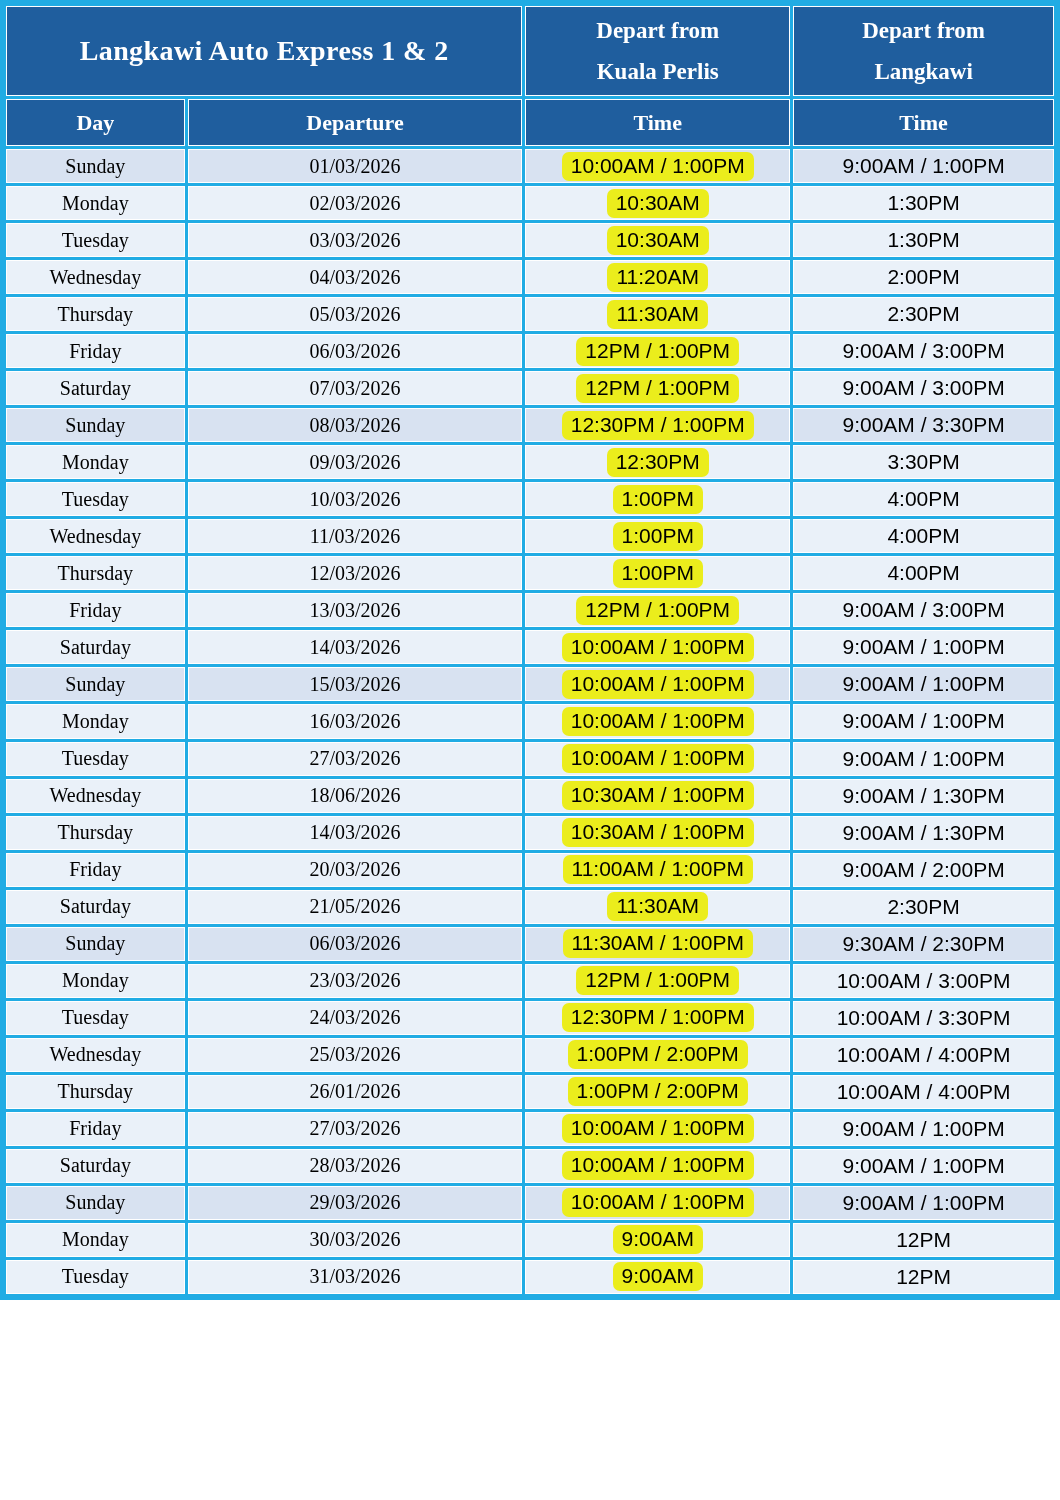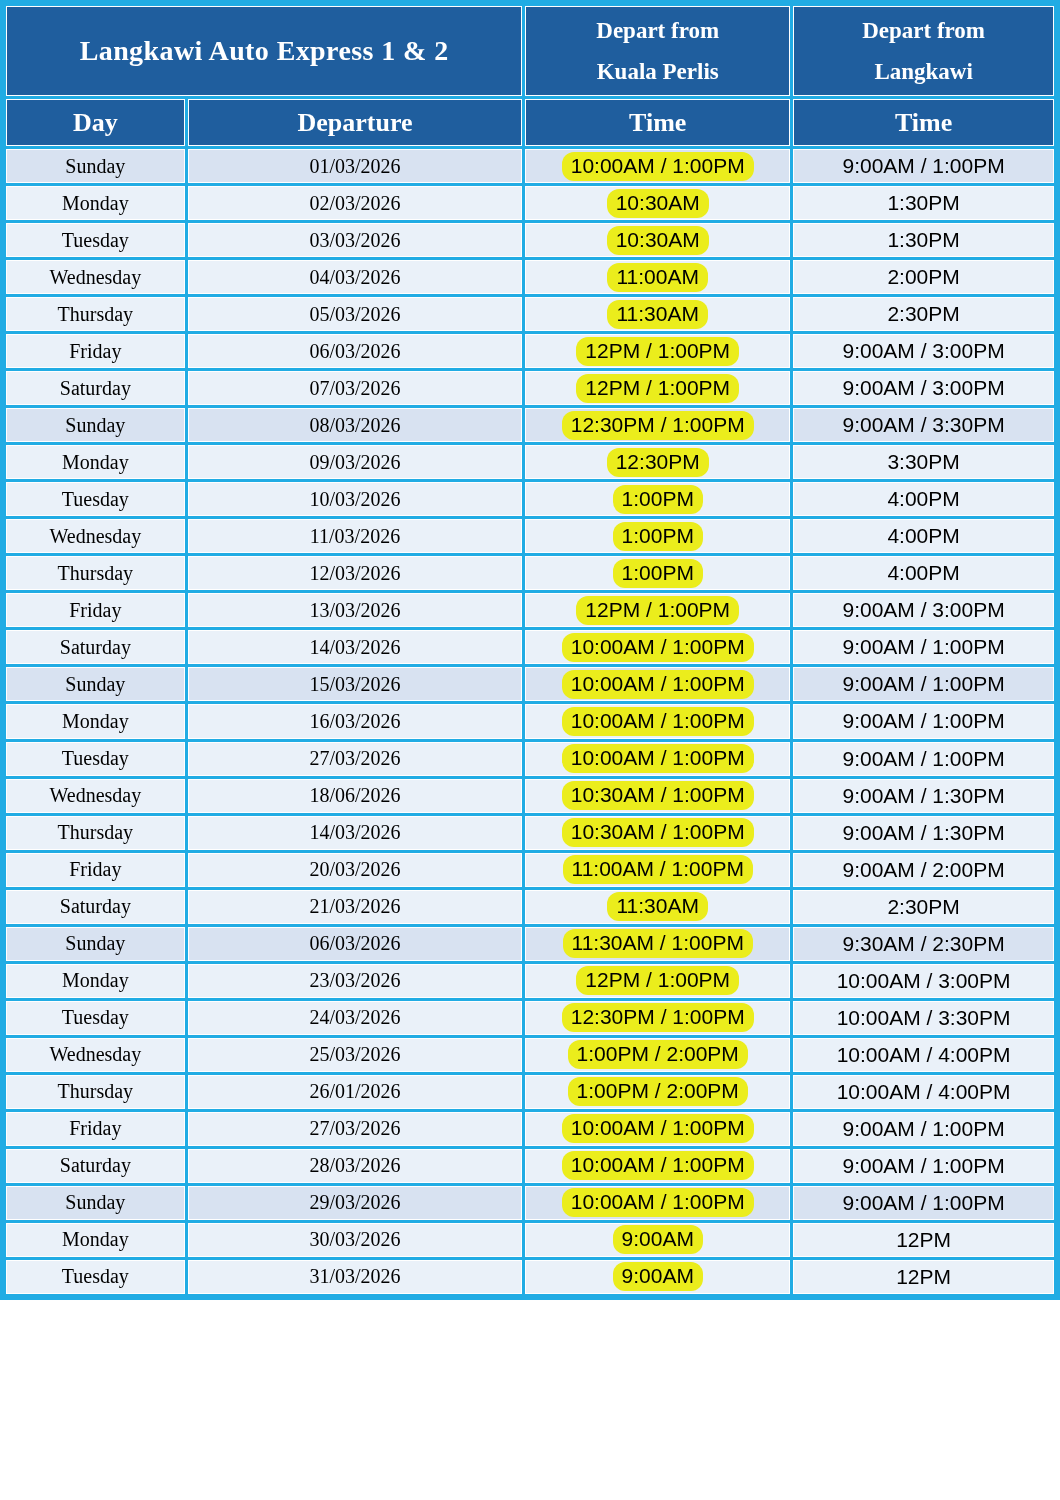--- a/index.html
+++ b/index.html
@@ -44,37 +44,37 @@
   th.hdr {
     background: var(--header-bg);
     color: var(--header-text);
     font-family: "Liberation Serif", "DejaVu Serif", serif;
     font-weight: bold;
   }
   tr.hrow1 th { height: 90px; }
   th.title-cell { font-size: 28px; letter-spacing: 0.4px; }
   th.dep-cell { font-size: 23px; }
   th.dep-cell .hline { line-height: 1.8; text-align: center; }
-  tr.hrow2 th { height: 47px; font-size: 26px; }
+  tr.hrow2 th { height: 47px; font-size: 22px; }
 
   tbody td { background: var(--row-bg); color: var(--body-text); }
   tbody tr.sunday td { background: var(--sunday-bg); }
 
   td.day-cell, td.date-cell {
     font-family: "Liberation Serif", "DejaVu Serif", serif;
     font-size: 20px;
   }
   td.time-cell {
     font-family: "Liberation Sans", "DejaVu Sans", sans-serif;
     font-size: 21px;
   }
   .hl {
     display: inline-block;
     background: var(--highlight);
-    border-radius: 12px;
+    border-radius: 7px;
     padding: 2px 9px 3px 9px;
   }
 </style>
 </head>
 <body>
 
 <div class="board">
   <table class="schedule">
     <colgroup>
       <col style="width:17.2%">
@@ -116,21 +116,21 @@
         </tr>
         <tr>
           <td class="day-cell">Tuesday</td>
           <td class="date-cell">03/03/2026</td>
           <td class="time-cell"><span class="hl">10:30AM</span></td>
           <td class="time-cell">1:30PM</td>
         </tr>
         <tr>
           <td class="day-cell">Wednesday</td>
           <td class="date-cell">04/03/2026</td>
-          <td class="time-cell"><span class="hl">11:00AM</span></td>
+          <td class="time-cell"><span class="hl">11:20AM</span></td>
           <td class="time-cell">2:00PM</td>
         </tr>
         <tr>
           <td class="day-cell">Thursday</td>
           <td class="date-cell">05/03/2026</td>
           <td class="time-cell"><span class="hl">11:30AM</span></td>
           <td class="time-cell">2:30PM</td>
         </tr>
         <tr>
           <td class="day-cell">Friday</td>
@@ -217,21 +217,21 @@
           <td class="time-cell">9:00AM / 1:30PM</td>
         </tr>
         <tr>
           <td class="day-cell">Friday</td>
           <td class="date-cell">20/03/2026</td>
           <td class="time-cell"><span class="hl">11:00AM / 1:00PM</span></td>
           <td class="time-cell">9:00AM / 2:00PM</td>
         </tr>
         <tr>
           <td class="day-cell">Saturday</td>
-          <td class="date-cell">21/03/2026</td>
+          <td class="date-cell">21/05/2026</td>
           <td class="time-cell"><span class="hl">11:30AM</span></td>
           <td class="time-cell">2:30PM</td>
         </tr>
         <tr class="sunday">
           <td class="day-cell">Sunday</td>
           <td class="date-cell">06/03/2026</td>
           <td class="time-cell"><span class="hl">11:30AM / 1:00PM</span></td>
           <td class="time-cell">9:30AM / 2:30PM</td>
         </tr>
         <tr>

